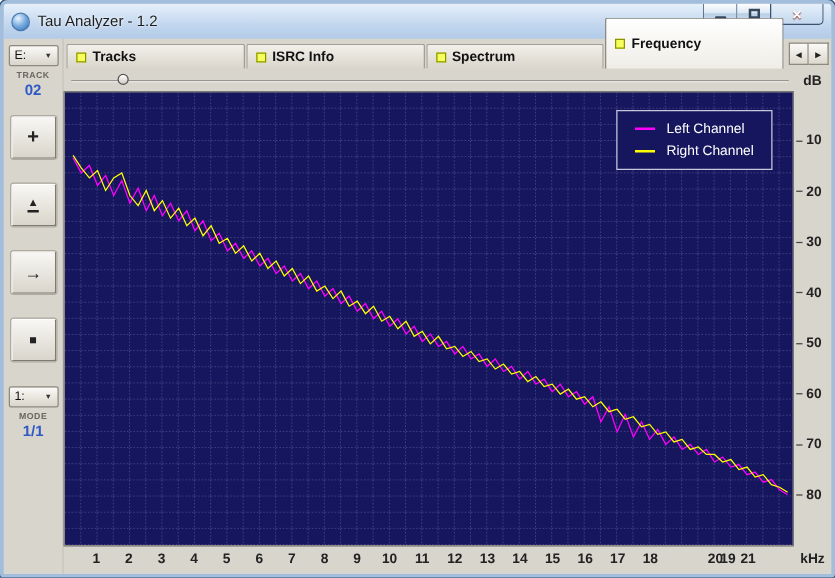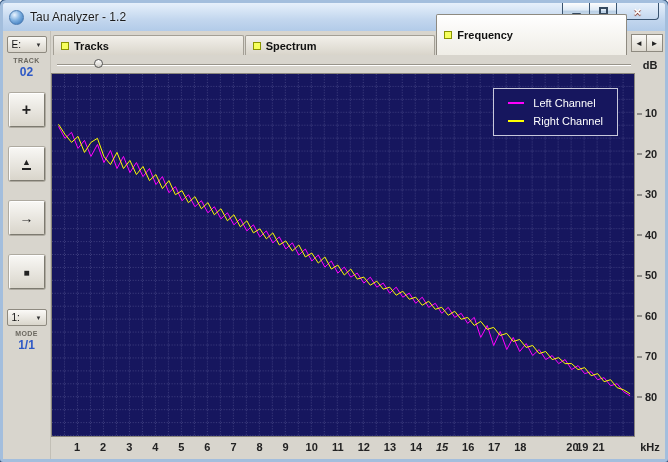--- a/index.html
+++ b/index.html
@@ -116,20 +116,24 @@
 
     <div class="right">
 
       <div class="tabbar">
         <div class="tab">
             <span class="led"></span>
             <span>Tracks</span>
           </div>
         <div class="tab">
             <span class="led"></span>
+            <span>ISRC Info</span>
+          </div>
+        <div class="tab">
+            <span class="led"></span>
             <span>Spectrum</span>
           </div>
         <div class="tab active">
             <span class="led"></span>
             <span>Frequency</span>
           </div>
         <div class="tab-scroll">
           <div class="scroll-btn">
               <span>◄</span>
             </div>
@@ -193,21 +197,21 @@
               <span class="xtick" style="left: 22.3214%;">5</span>
               <span class="xtick" style="left: 26.7857%;">6</span>
               <span class="xtick" style="left: 31.25%;">7</span>
               <span class="xtick" style="left: 35.7143%;">8</span>
               <span class="xtick" style="left: 40.1786%;">9</span>
               <span class="xtick" style="left: 44.6429%;">10</span>
               <span class="xtick" style="left: 49.1071%;">11</span>
               <span class="xtick" style="left: 53.5714%;">12</span>
               <span class="xtick" style="left: 58.0357%;">13</span>
               <span class="xtick" style="left: 62.5%;">14</span>
-              <span class="xtick" style="left: 66.9643%; font-style: italic;">15</span>
+              <span class="xtick" style="left: 66.9643%;">15</span>
               <span class="xtick" style="left: 71.4286%;">16</span>
               <span class="xtick" style="left: 75.8929%;">17</span>
               <span class="xtick" style="left: 80.3571%;">18</span>
               <span class="xtick" style="left: 84.8214%; margin-left: 36px;">19</span>
               <span class="xtick" style="left: 89.2857%;">20</span>
               <span class="xtick" style="left: 93.75%;">21</span>
             </div>
           <div class="xunit">kHz</div>
         </div>
 

